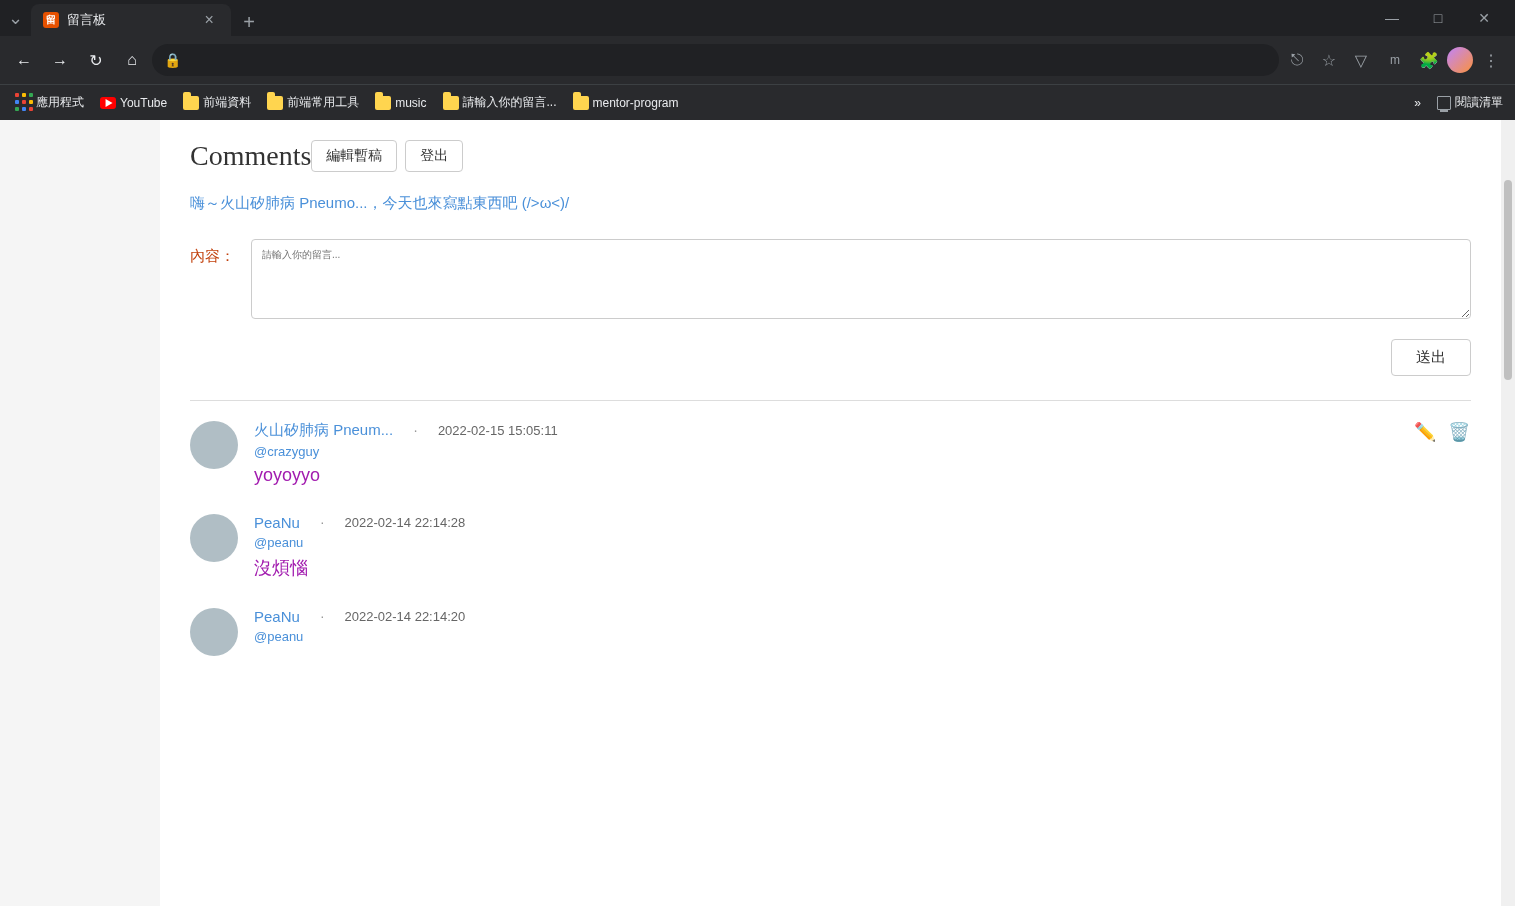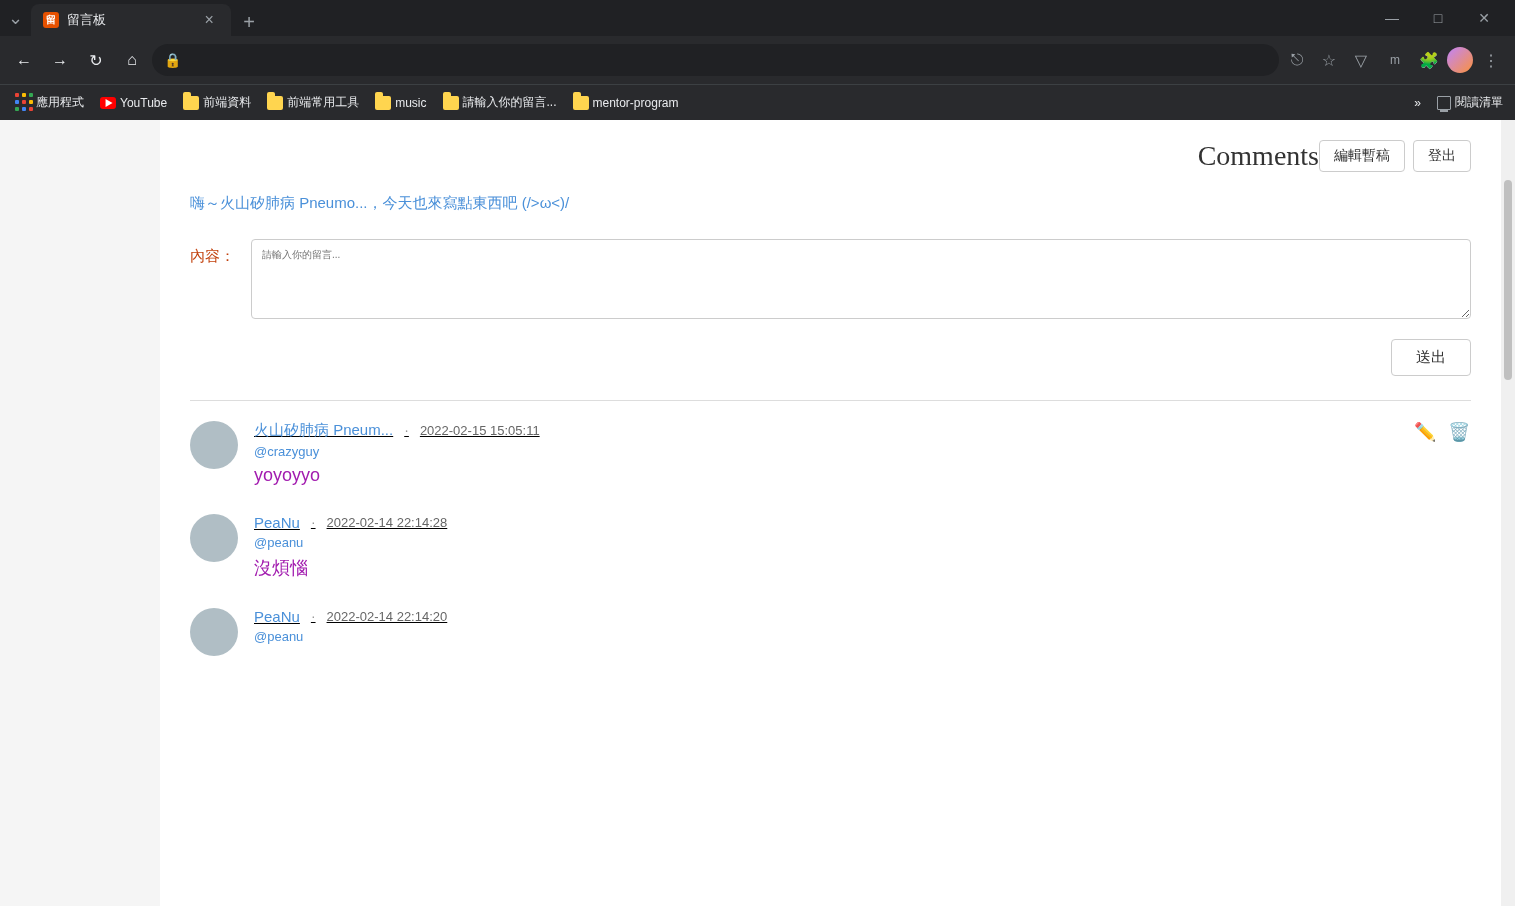--- a/index.html
+++ b/index.html
@@ -330,21 +330,21 @@
       background: #c0c0c0;
       border-radius: 4px;
       margin: 0 auto;
       margin-top: 60px;
     }
 
     
     .page-header {
       display: flex;
       align-items: center;
-      justify-content: flex-end;
+      justify-content: flex-start;
       margin-bottom: 20px;
     }
 
     .comments-title {
       font-size: 28px;
       font-weight: normal;
       color: #333;
       font-family: serif;
     }
 
@@ -436,23 +436,22 @@
       flex-shrink: 0;
     }
 
     .comment-body {
       flex: 1;
     }
 
     .comment-header {
       display: flex;
       align-items: center;
-      gap: 11px;
+      gap: 20px;
       margin-bottom: 4px;
-      text-decoration: underline;
     }
 
     .comment-author {
       color: #4a90d9;
       font-size: 15px;
       font-weight: 500;
     }
 
     .comment-dot {
       color: #999;

